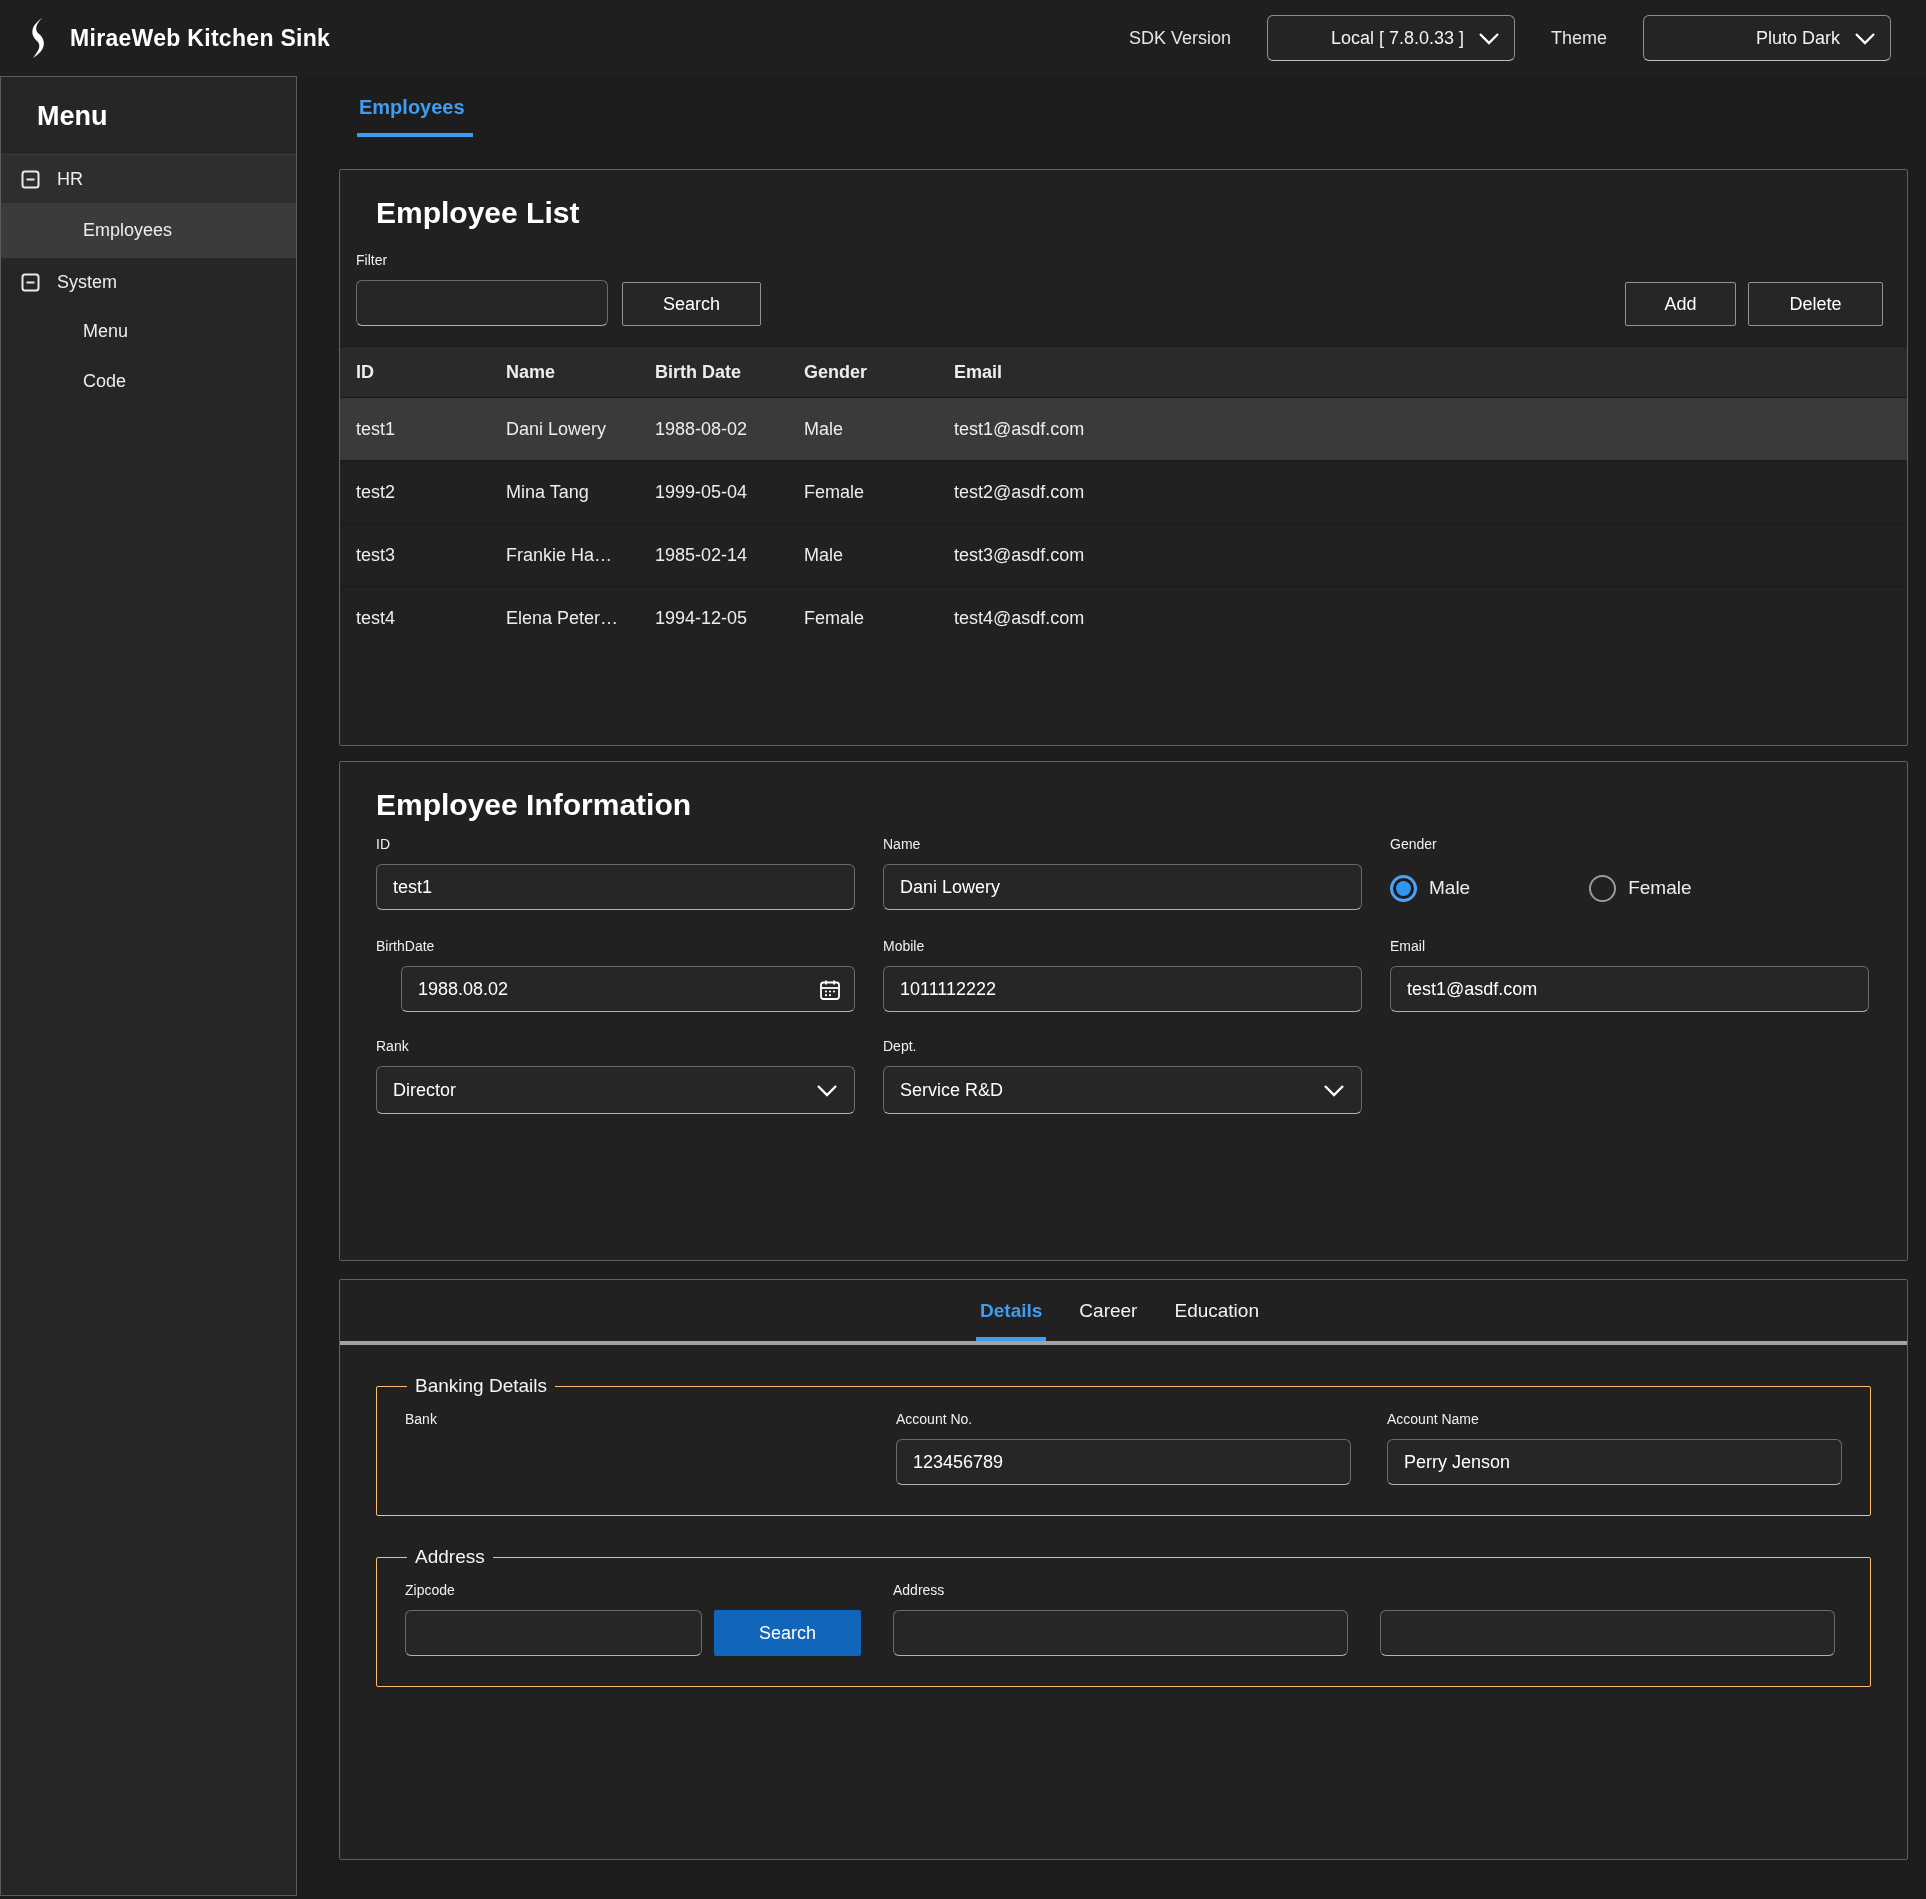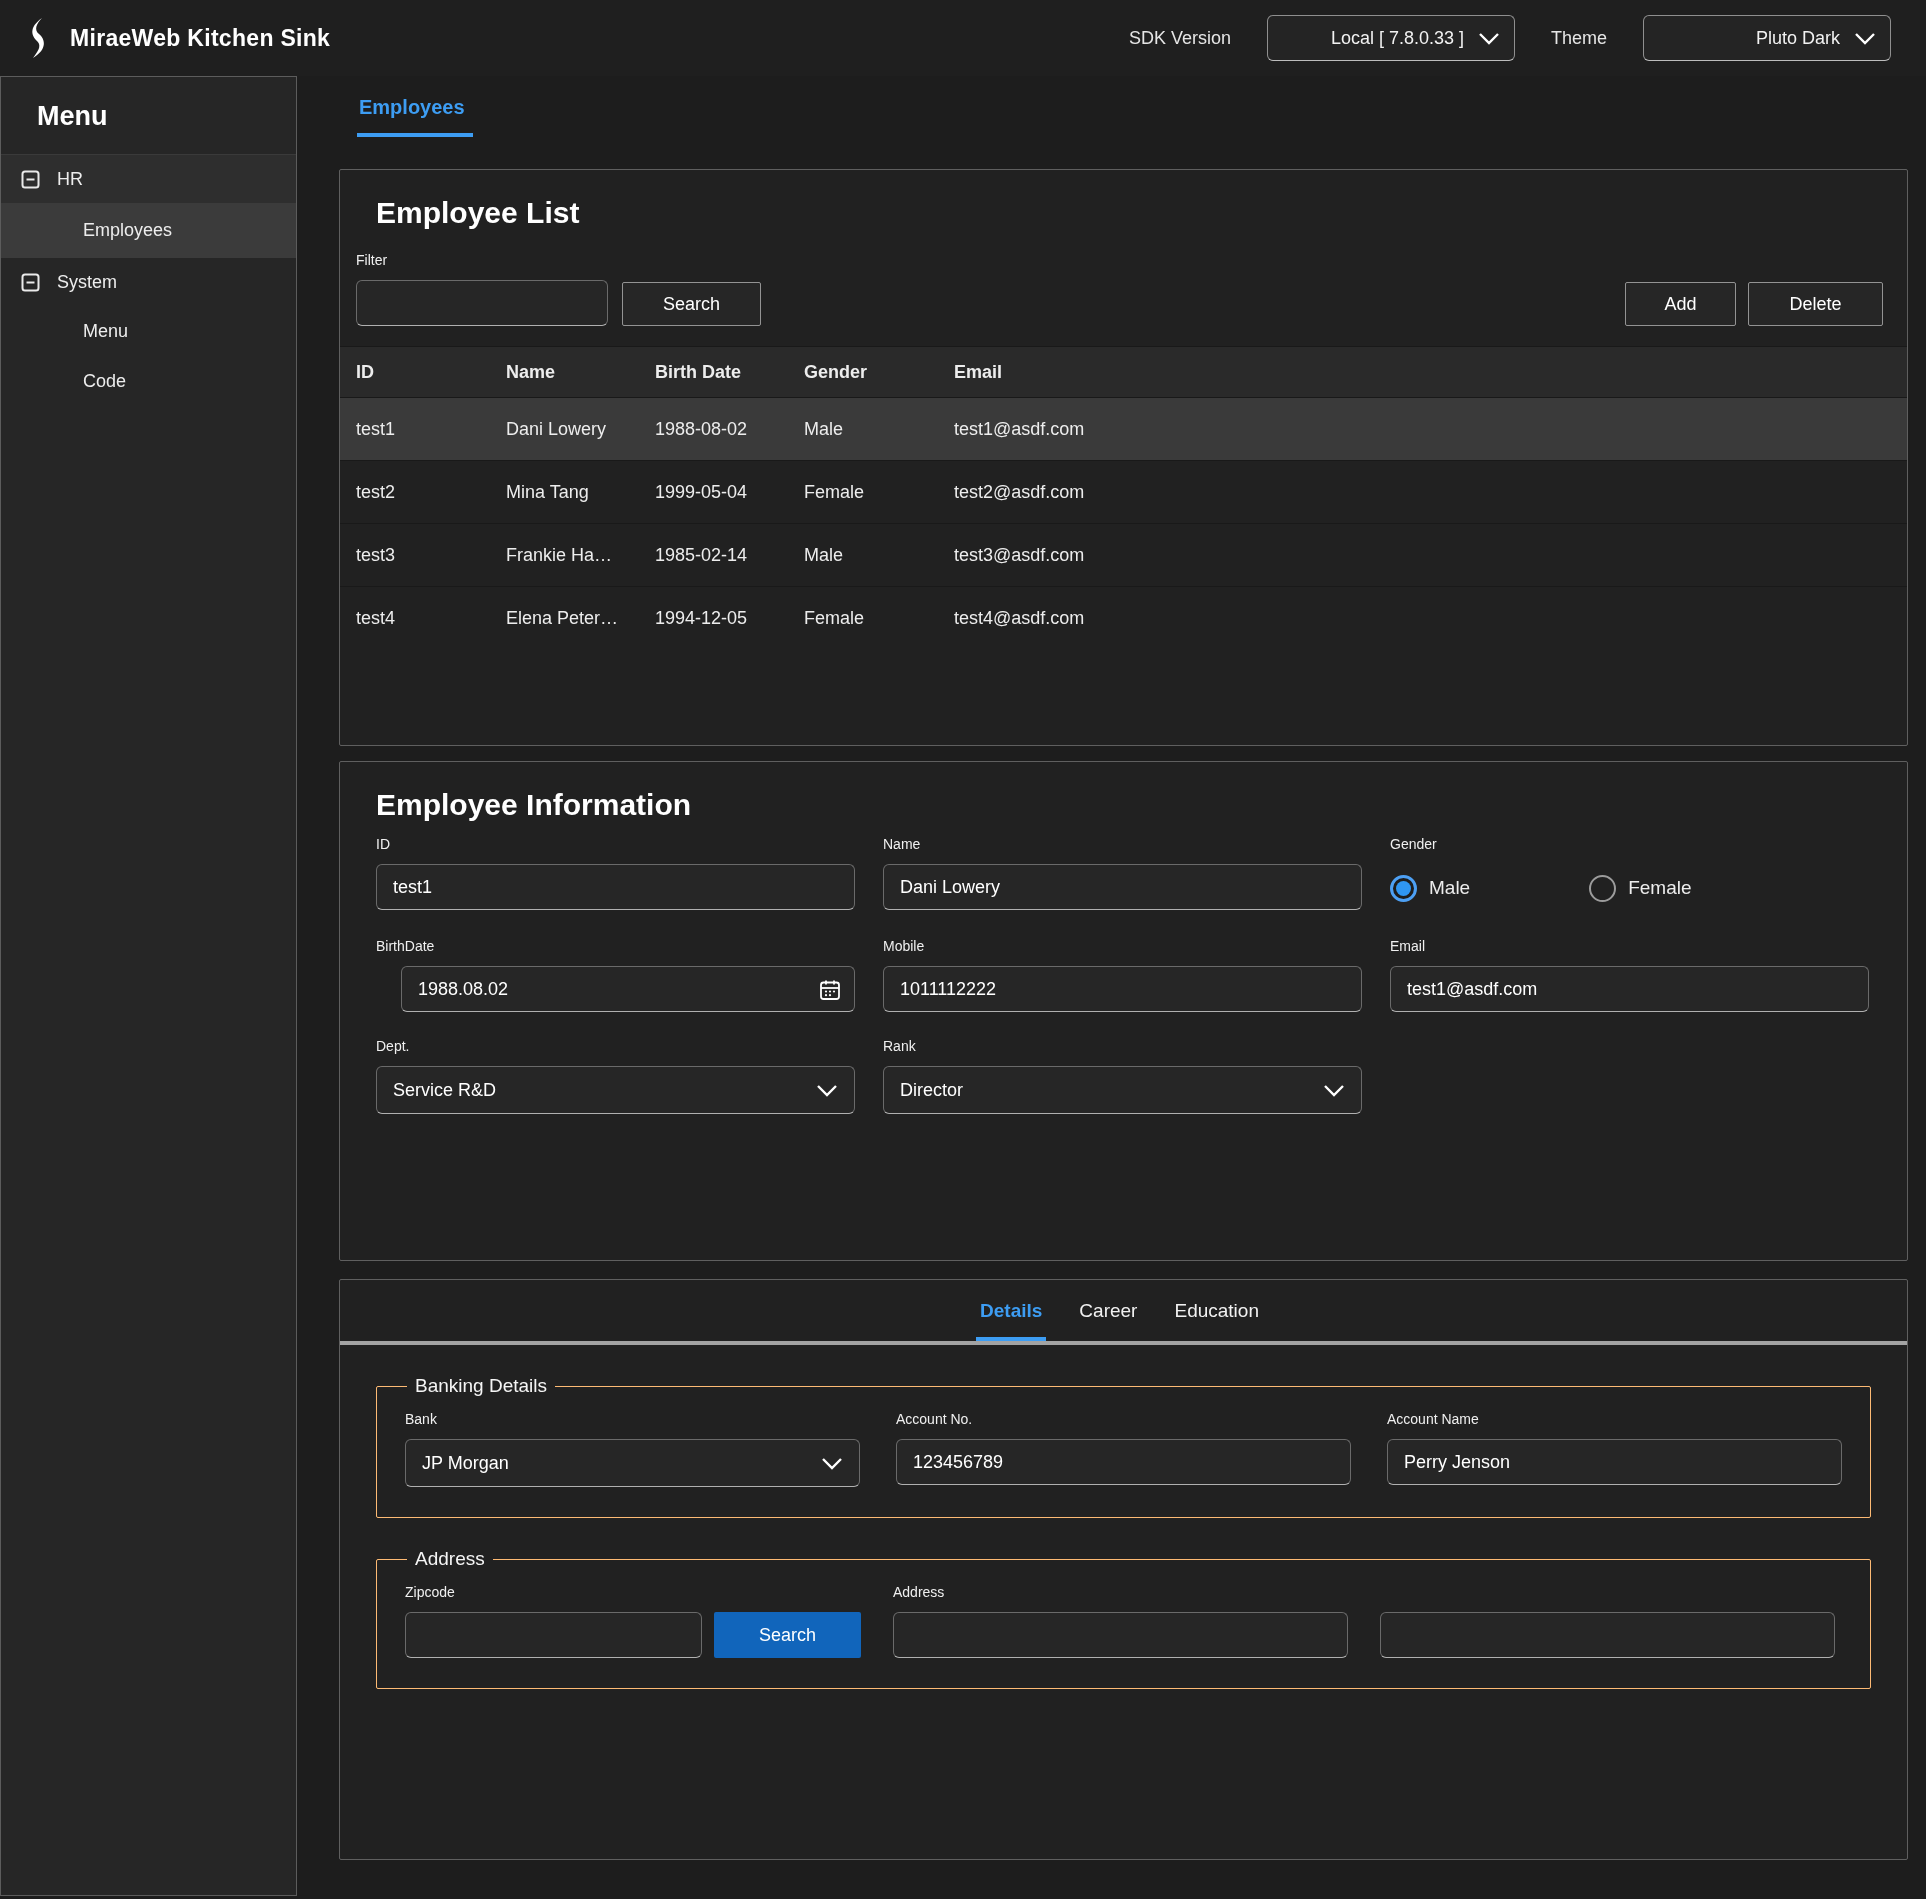--- a/index.html
+++ b/index.html
@@ -270,65 +270,57 @@
         <div class="field">
           <div class="field-label">Mobile</div>
           <input class="text-input" type="text" value="1011112222" style="">
         </div>
         <div class="field">
           <div class="field-label">Email</div>
           <input class="text-input" type="text" value="test1@asdf.com" style="">
         </div>
 
         <div class="field">
+          <div class="field-label">Rank</div>
+          <div class="select-ctl">
+            <span>Director</span>
+            <span>
+              <svg width="22" height="13" viewBox="0 0 22 13">
+                  <polyline points="2,2 11,11 20,2" fill="none" stroke="#ffffff" stroke-width="2.4"></polyline>
+                </svg>
+            </span>
+          </div>
+        </div>
+        <div class="field">
           <div class="field-label">Dept.</div>
           <div class="select-ctl">
             <span>Service R&amp;D</span>
             <span>
               <svg width="22" height="13" viewBox="0 0 22 13">
                   <polyline points="2,2 11,11 20,2" fill="none" stroke="#ffffff" stroke-width="2.4"></polyline>
                 </svg>
             </span>
           </div>
         </div>
-        <div class="field">
-          <div class="field-label">Rank</div>
-          <div class="select-ctl">
-            <span>Director</span>
-            <span>
-              <svg width="22" height="13" viewBox="0 0 22 13">
-                  <polyline points="2,2 11,11 20,2" fill="none" stroke="#ffffff" stroke-width="2.4"></polyline>
-                </svg>
-            </span>
-          </div>
-        </div>
         <div class="field"></div>
       </div>
     </section>
 
     <section class="panel details">
       <div class="detail-tabs">
         <span class="dtab active">Details</span>
         <span class="dtab">Career</span>
         <span class="dtab">Education</span>
       </div>
 
       <fieldset>
         <legend>Banking Details</legend>
         <div class="bank-grid">
           <div class="field">
             <div class="field-label">Bank</div>
-            <div class="select-ctl">
-              <span>JP Morgan</span>
-              <span>
-                <svg width="22" height="13" viewBox="0 0 22 13">
-                    <polyline points="2,2 11,11 20,2" fill="none" stroke="#ffffff" stroke-width="2.4"></polyline>
-                  </svg>
-              </span>
-            </div>
           </div>
           <div class="field">
             <div class="field-label">Account No.</div>
             <input class="text-input" type="text" value="123456789" style="">
           </div>
           <div class="field">
             <div class="field-label">Account Name</div>
             <input class="text-input" type="text" value="Perry Jenson" style="">
           </div>
         </div>

